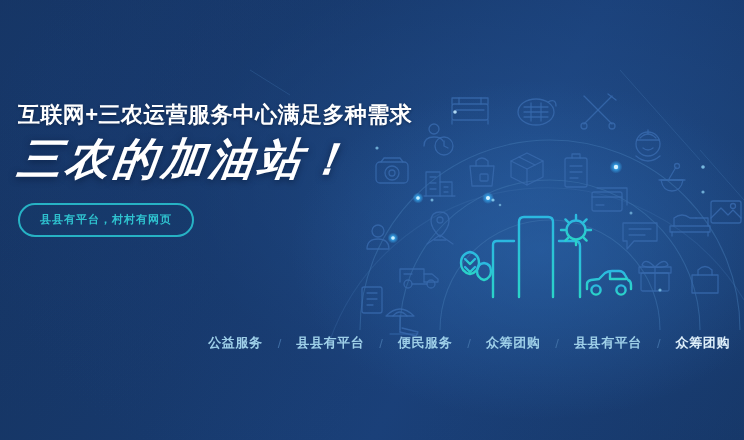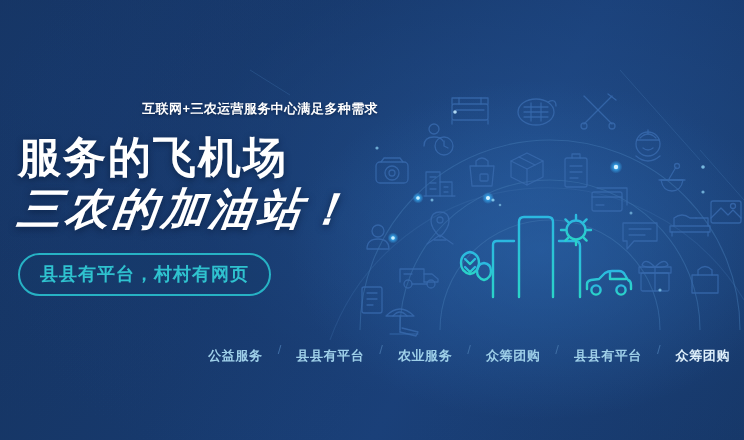--- a/index.html
+++ b/index.html
@@ -27,28 +27,27 @@
     pointer-events:none;
   }
 
   
   #copy {
     position:absolute;
     left:18px; top:100px;
     width:360px;
   }
   .subtitle {
-    font-size:13px;
+    font-size:22px;
     font-weight:700;
     letter-spacing:0.4px;
     color:#ffffff;
     line-height:1.35;
     white-space:nowrap;
     text-shadow:0 1px 3px rgba(5,20,45,0.55);
-    text-align:right;
   }
   .headline {
     margin-top:16px;
     font-size:43px;
     font-weight:700;
     letter-spacing:2px;
     color:#ffffff;
     line-height:1.08;
     white-space:nowrap;
     text-shadow:0 2px 6px rgba(4,17,40,0.5);
@@ -66,21 +65,21 @@
     transform:skewX(-7deg);
     transform-origin:left center;
     text-shadow:0 2px 7px rgba(4,17,40,0.55);
   }
   #tagline-pill {
     display:inline-block;
     margin-top:20px;
     padding:7px 20px 8px;
     border:2px solid #27b2c4;
     border-radius:22px;
-    font-size:18px;
+    font-size:11px;
     font-weight:700;
     letter-spacing:1px;
     color:#2fc2cf;
     white-space:nowrap;
     background:rgba(20,58,105,0.25);
   }
 
   
   #nav {
     position:absolute;
@@ -91,21 +90,20 @@
     align-items:center;
     padding-right:14px;
   }
   .nav-item {
     font-size:13px;
     font-weight:700;
     letter-spacing:0.6px;
     color:#9ecfe8;
     white-space:nowrap;
     cursor:pointer;
-    margin-top:13px;
   }
   .nav-item.accent { color:#dff0fb; }
   .nav-sep {
     font-size:13px;
     color:#3f6ea5;
     margin:0 15px;
     user-select:none;
   }
 </style>
 </head>
@@ -377,31 +375,30 @@
       <circle cx="432" cy="200" r="1.5" fill="#8fd4f5" opacity="0.7"></circle>
       <circle cx="377" cy="148" r="1.6" fill="#8fd4f5" opacity="0.7"></circle>
       <circle cx="660" cy="290" r="1.6" fill="#8fd4f5" opacity="0.7"></circle>
       <circle cx="631" cy="213" r="1.5" fill="#8fd4f5" opacity="0.6"></circle>
       <circle cx="500" cy="205" r="1.3" fill="#8fd4f5" opacity="0.6"></circle>
     </g>
   </svg>
 
   <div id="copy">
     <div class="subtitle">互联网+三农运营服务中心满足多种需求</div>
-    <div class="headline">服务的飞机场</div>
     <div class="headline-script">三农的加油站！</div>
     <div id="tagline-pill">县县有平台，村村有网页</div>
   </div>
 
   <div id="nav">
       <span class="nav-item">公益服务</span>
       <span class="nav-sep">/</span>
       <span class="nav-item">县县有平台</span>
       <span class="nav-sep">/</span>
-      <span class="nav-item">农业服务</span>
+      <span class="nav-item">便民服务</span>
       <span class="nav-sep">/</span>
       <span class="nav-item">众筹团购</span>
       <span class="nav-sep">/</span>
       <span class="nav-item">县县有平台</span>
       <span class="nav-sep">/</span>
       <span class="nav-item accent">众筹团购</span>
     </div>
 
 </div>
 

